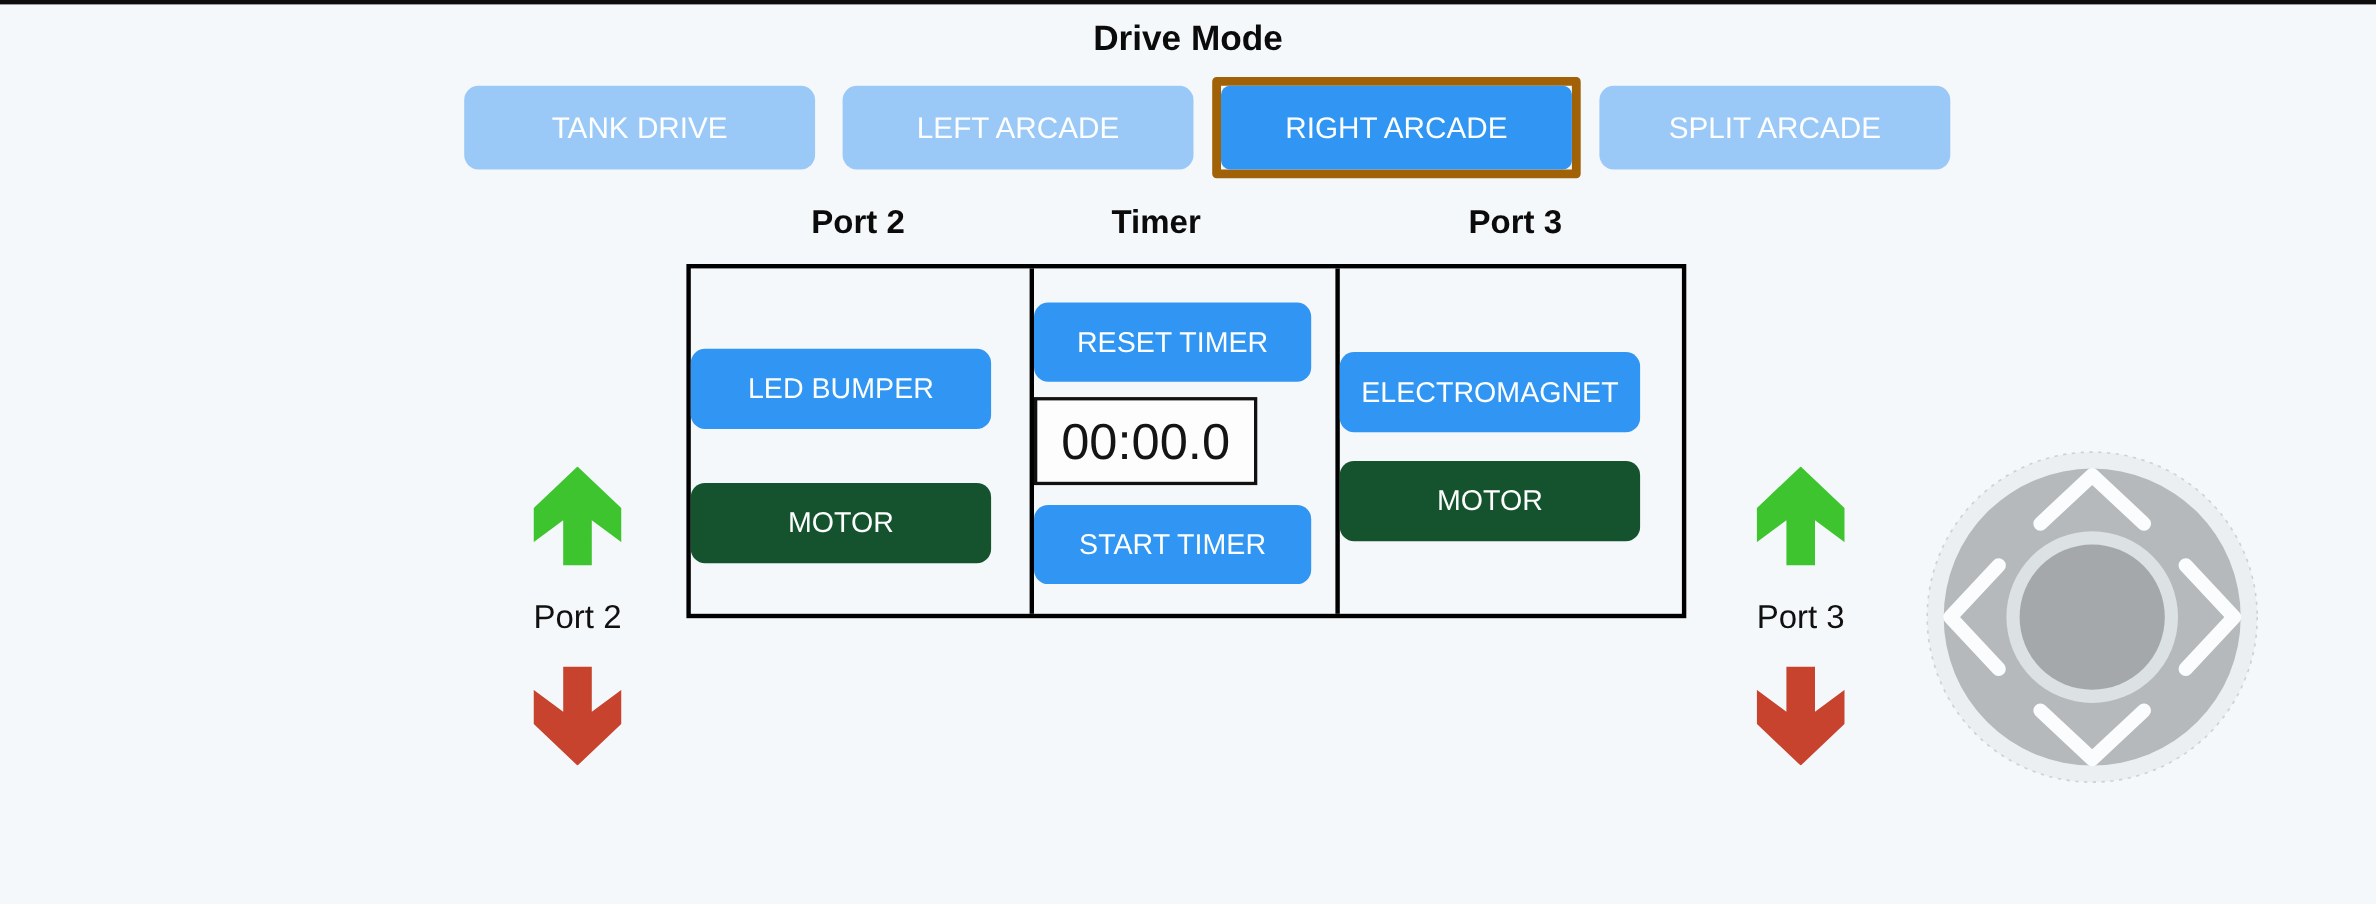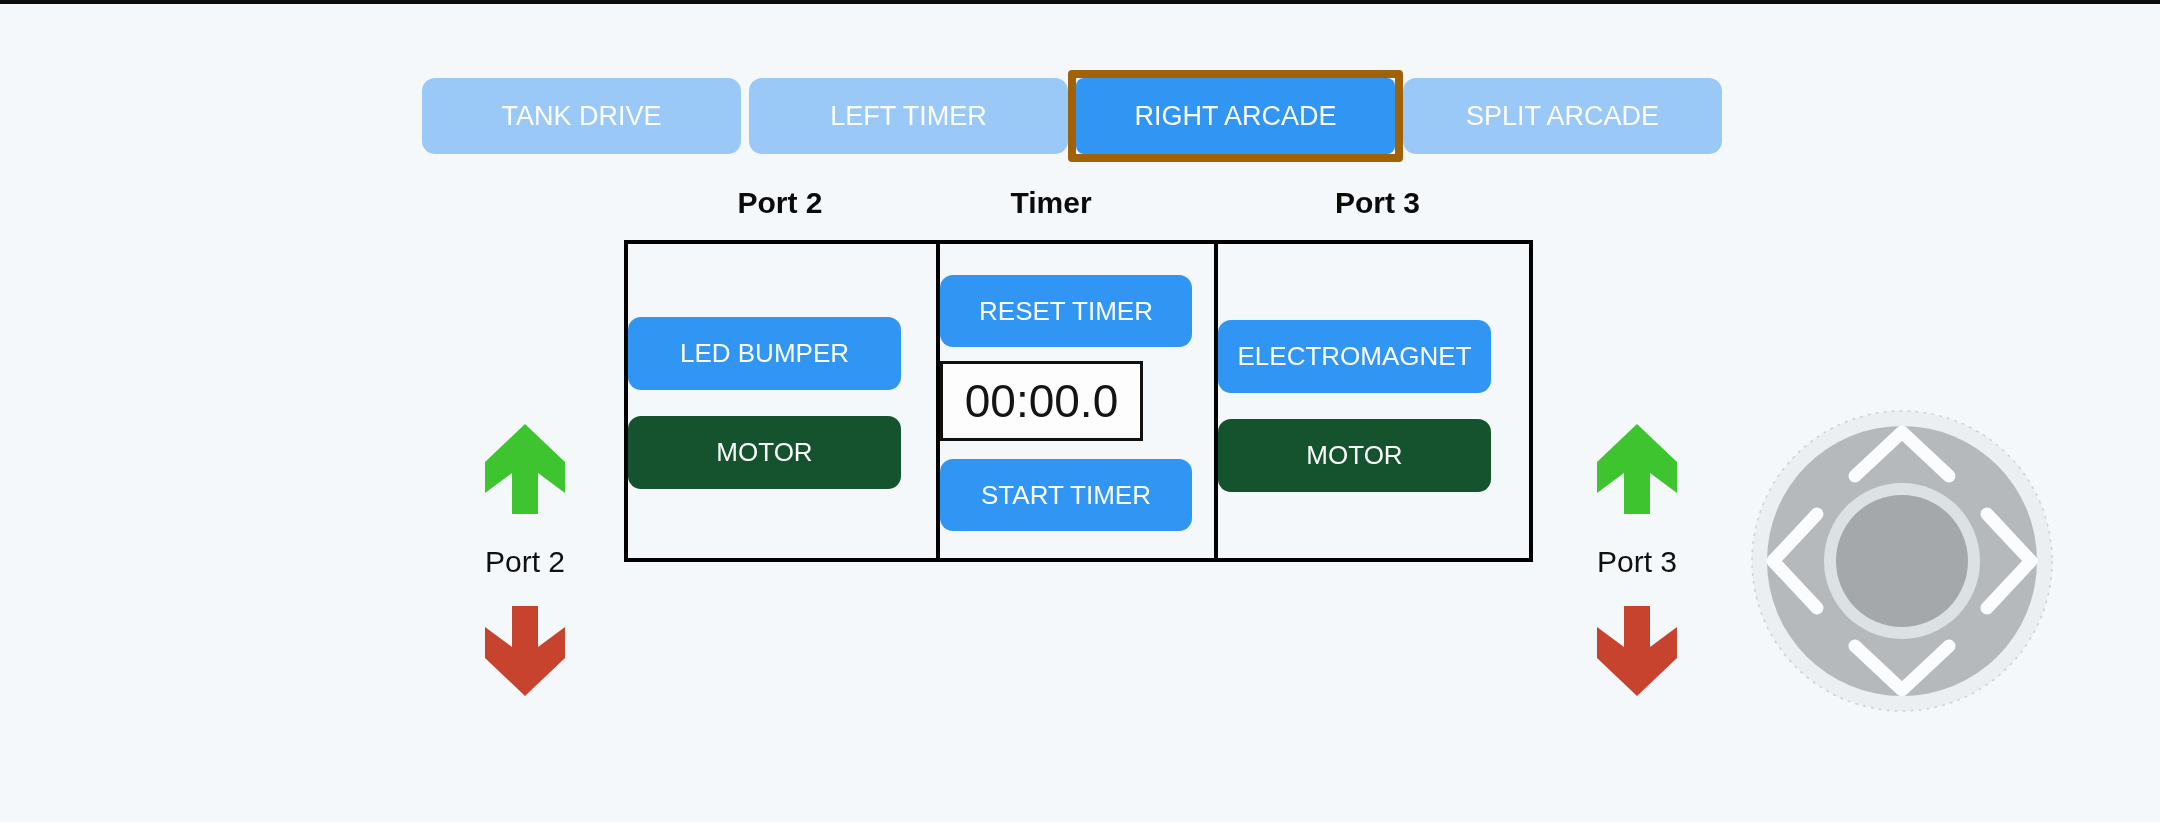--- a/index.html
+++ b/index.html
@@ -14,21 +14,21 @@
   .top-line { position:absolute; top:0; left:0; width:2160px; height:4px; background:#0d0d0d; }
 
   .page-title {
     position:absolute; top:16px; left:0; width:2160px;
     text-align:center; font-size:32px; font-weight:bold; color:#0b0b0b;
   }
 
   
   .mode-row {
     position:absolute; top:78px; left:422px; height:76px;
-    display:flex; gap:8px; align-items:center;
+    display:flex; gap:25px; align-items:center;
   }
   .mode-btn {
     width:319px; height:76px; border:none; cursor:pointer;
     background:#9bc9f7; color:#fdfefe;
     border-radius:13px; font-size:27px;
     font-family:"Liberation Sans", sans-serif;
     display:flex; align-items:center; justify-content:center;
   }
   .selected-frame {
     border:8px solid #a16207; border-radius:4px; margin:-8px;
@@ -44,21 +44,21 @@
   .col-header.h-port2 { left:624px; width:312px; }
   .col-header.h-timer { left:908px; width:286px; }
   .col-header.h-port3 { left:1222px; width:311px; }
 
   
   .panel {
     position:absolute; left:624px; top:240px; width:909px; height:322px;
     border:4px solid #000; display:flex; background:transparent;
   }
   .col { display:flex; flex-direction:column; align-items:flex-start; }
-  .col-port2 { width:308px; padding-top:73px; }
+  .col-port2 { width:308px; padding-top:73px;gap:23px; }
   .col-timer { width:282px; border-left:4px solid #000; border-right:4px solid #000; padding-top:31px; }
   .col-port3 { width:303px; padding-top:76px; }
 
   .ctl-btn {
     width:273px; height:73px; border:none; cursor:pointer;
     border-radius:13px; font-size:26px; color:#fdfefe;
     font-family:"Liberation Sans", sans-serif;
     display:flex; align-items:center; justify-content:center;
     background:#14532d;
   }
@@ -93,24 +93,25 @@
   
   .joystick { position:absolute; left:1751px; top:410px; width:302px; height:302px; }
 </style>
 </head>
 <body>
 
 <div class="stage">
 
   <div class="top-line"></div>
 
+  <div class="page-title">Drive Mode</div>
 
   <div class="mode-row">
     <button class="mode-btn">TANK DRIVE</button>
-    <button class="mode-btn">LEFT TIMER</button>
+    <button class="mode-btn">LEFT ARCADE</button>
     <div class="selected-frame">
       <button class="mode-btn">RIGHT ARCADE</button>
     </div>
     <button class="mode-btn">SPLIT ARCADE</button>
   </div>
 
   <div class="col-header h-port2">Port 2</div>
   <div class="col-header h-timer">Timer</div>
   <div class="col-header h-port3">Port 3</div>
 

